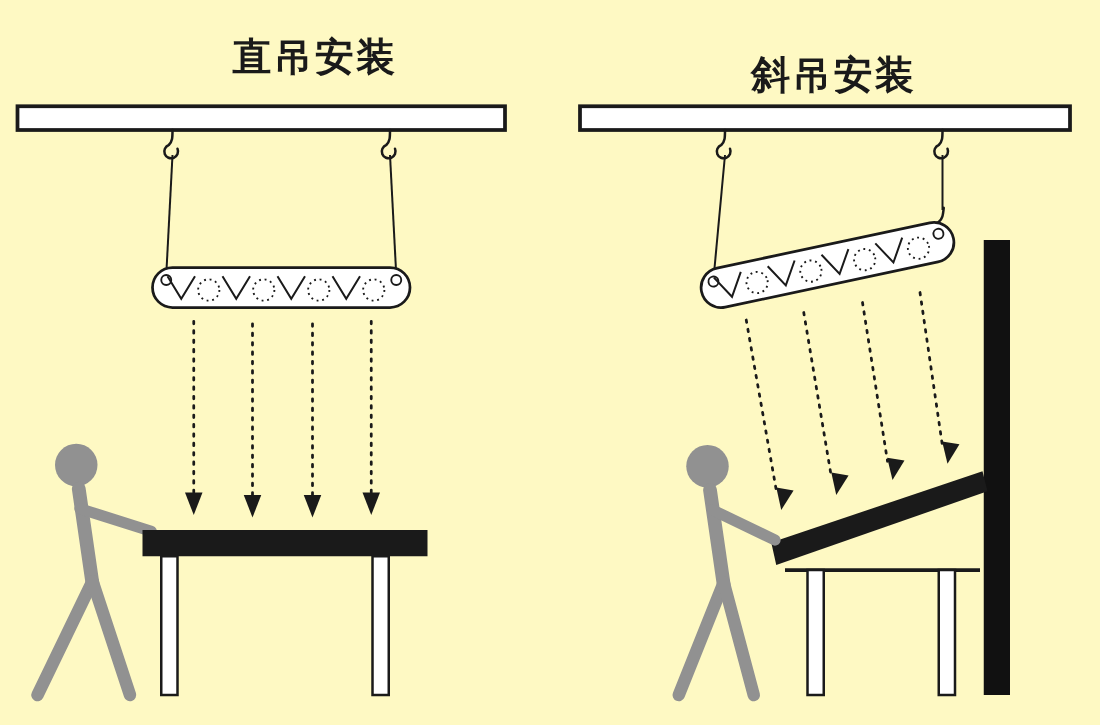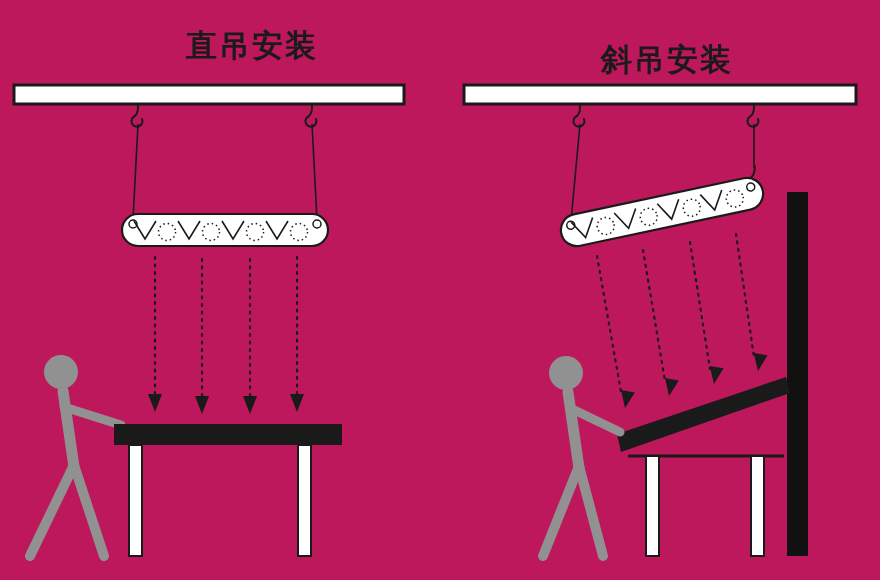--- a/index.html
+++ b/index.html
@@ -4,21 +4,21 @@
 <style>
   html, body {
     margin: 0;
     padding: 0;
     background: #ffffff;
   }
   .canvas {
     position: relative;
     width: 880px;
     height: 580px;
-    background: #be185d;
+    background: #fef9c3;
     overflow: hidden;
     font-family: "Liberation Sans", sans-serif;
   }
   svg { display: block; }
   .title-text {
     font-family: "Liberation Sans", sans-serif;
     font-size: 31px;
     font-weight: 600;
     fill: #1a1a1a;
     letter-spacing: 2px;

